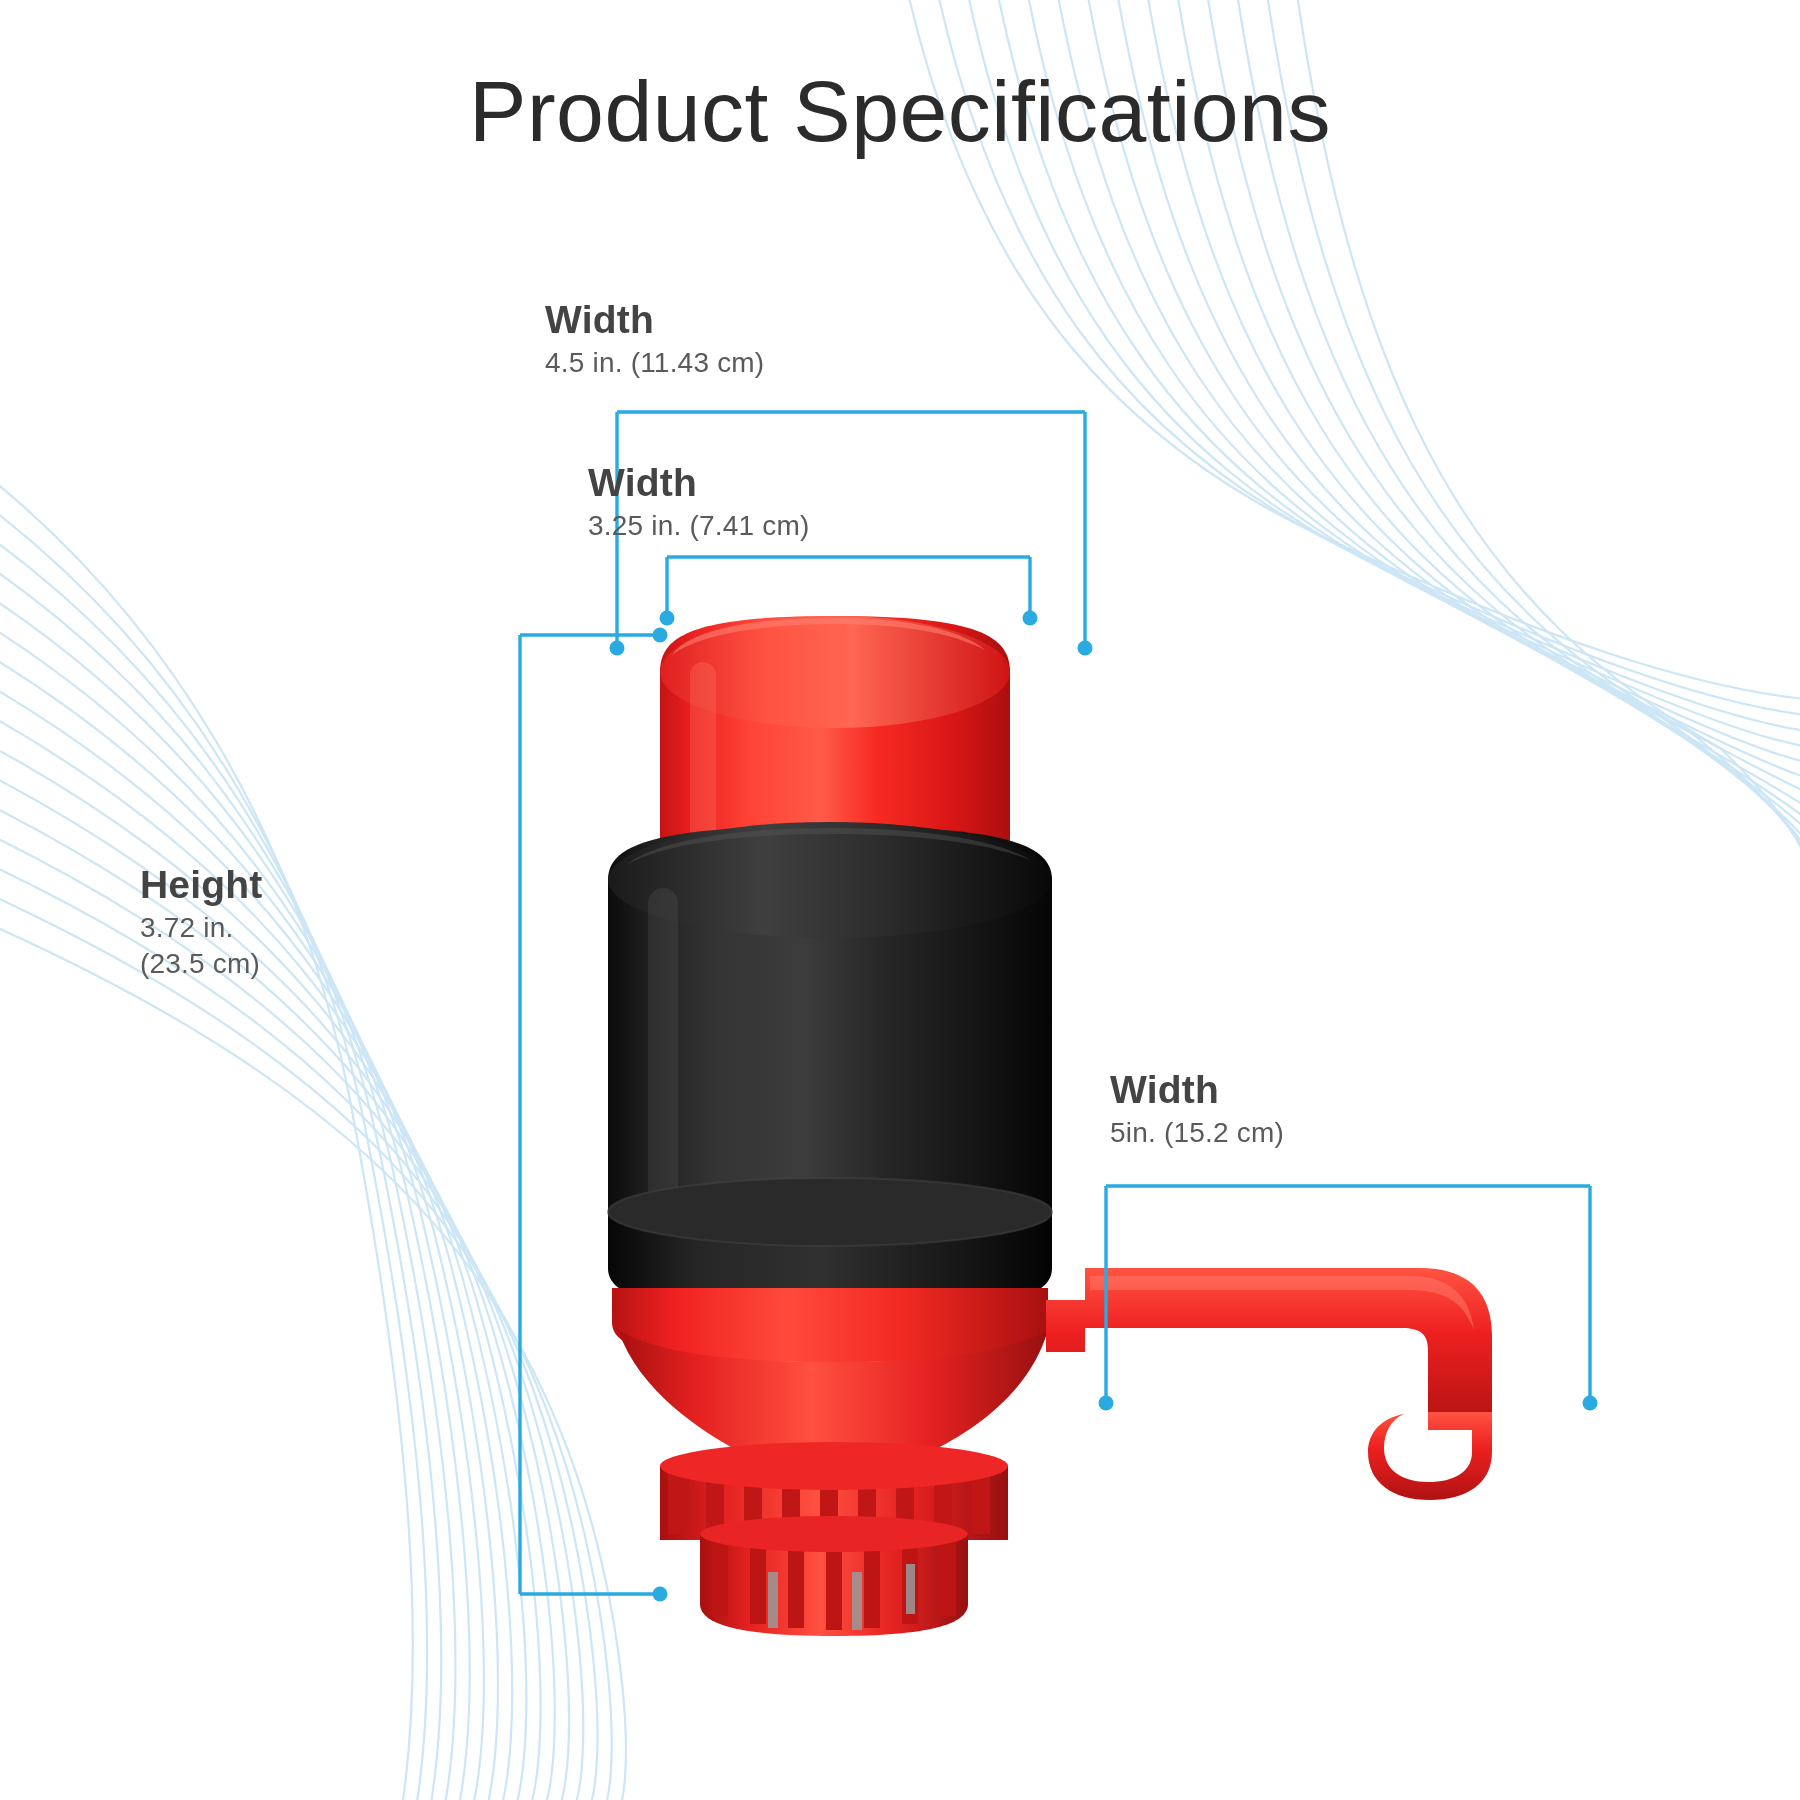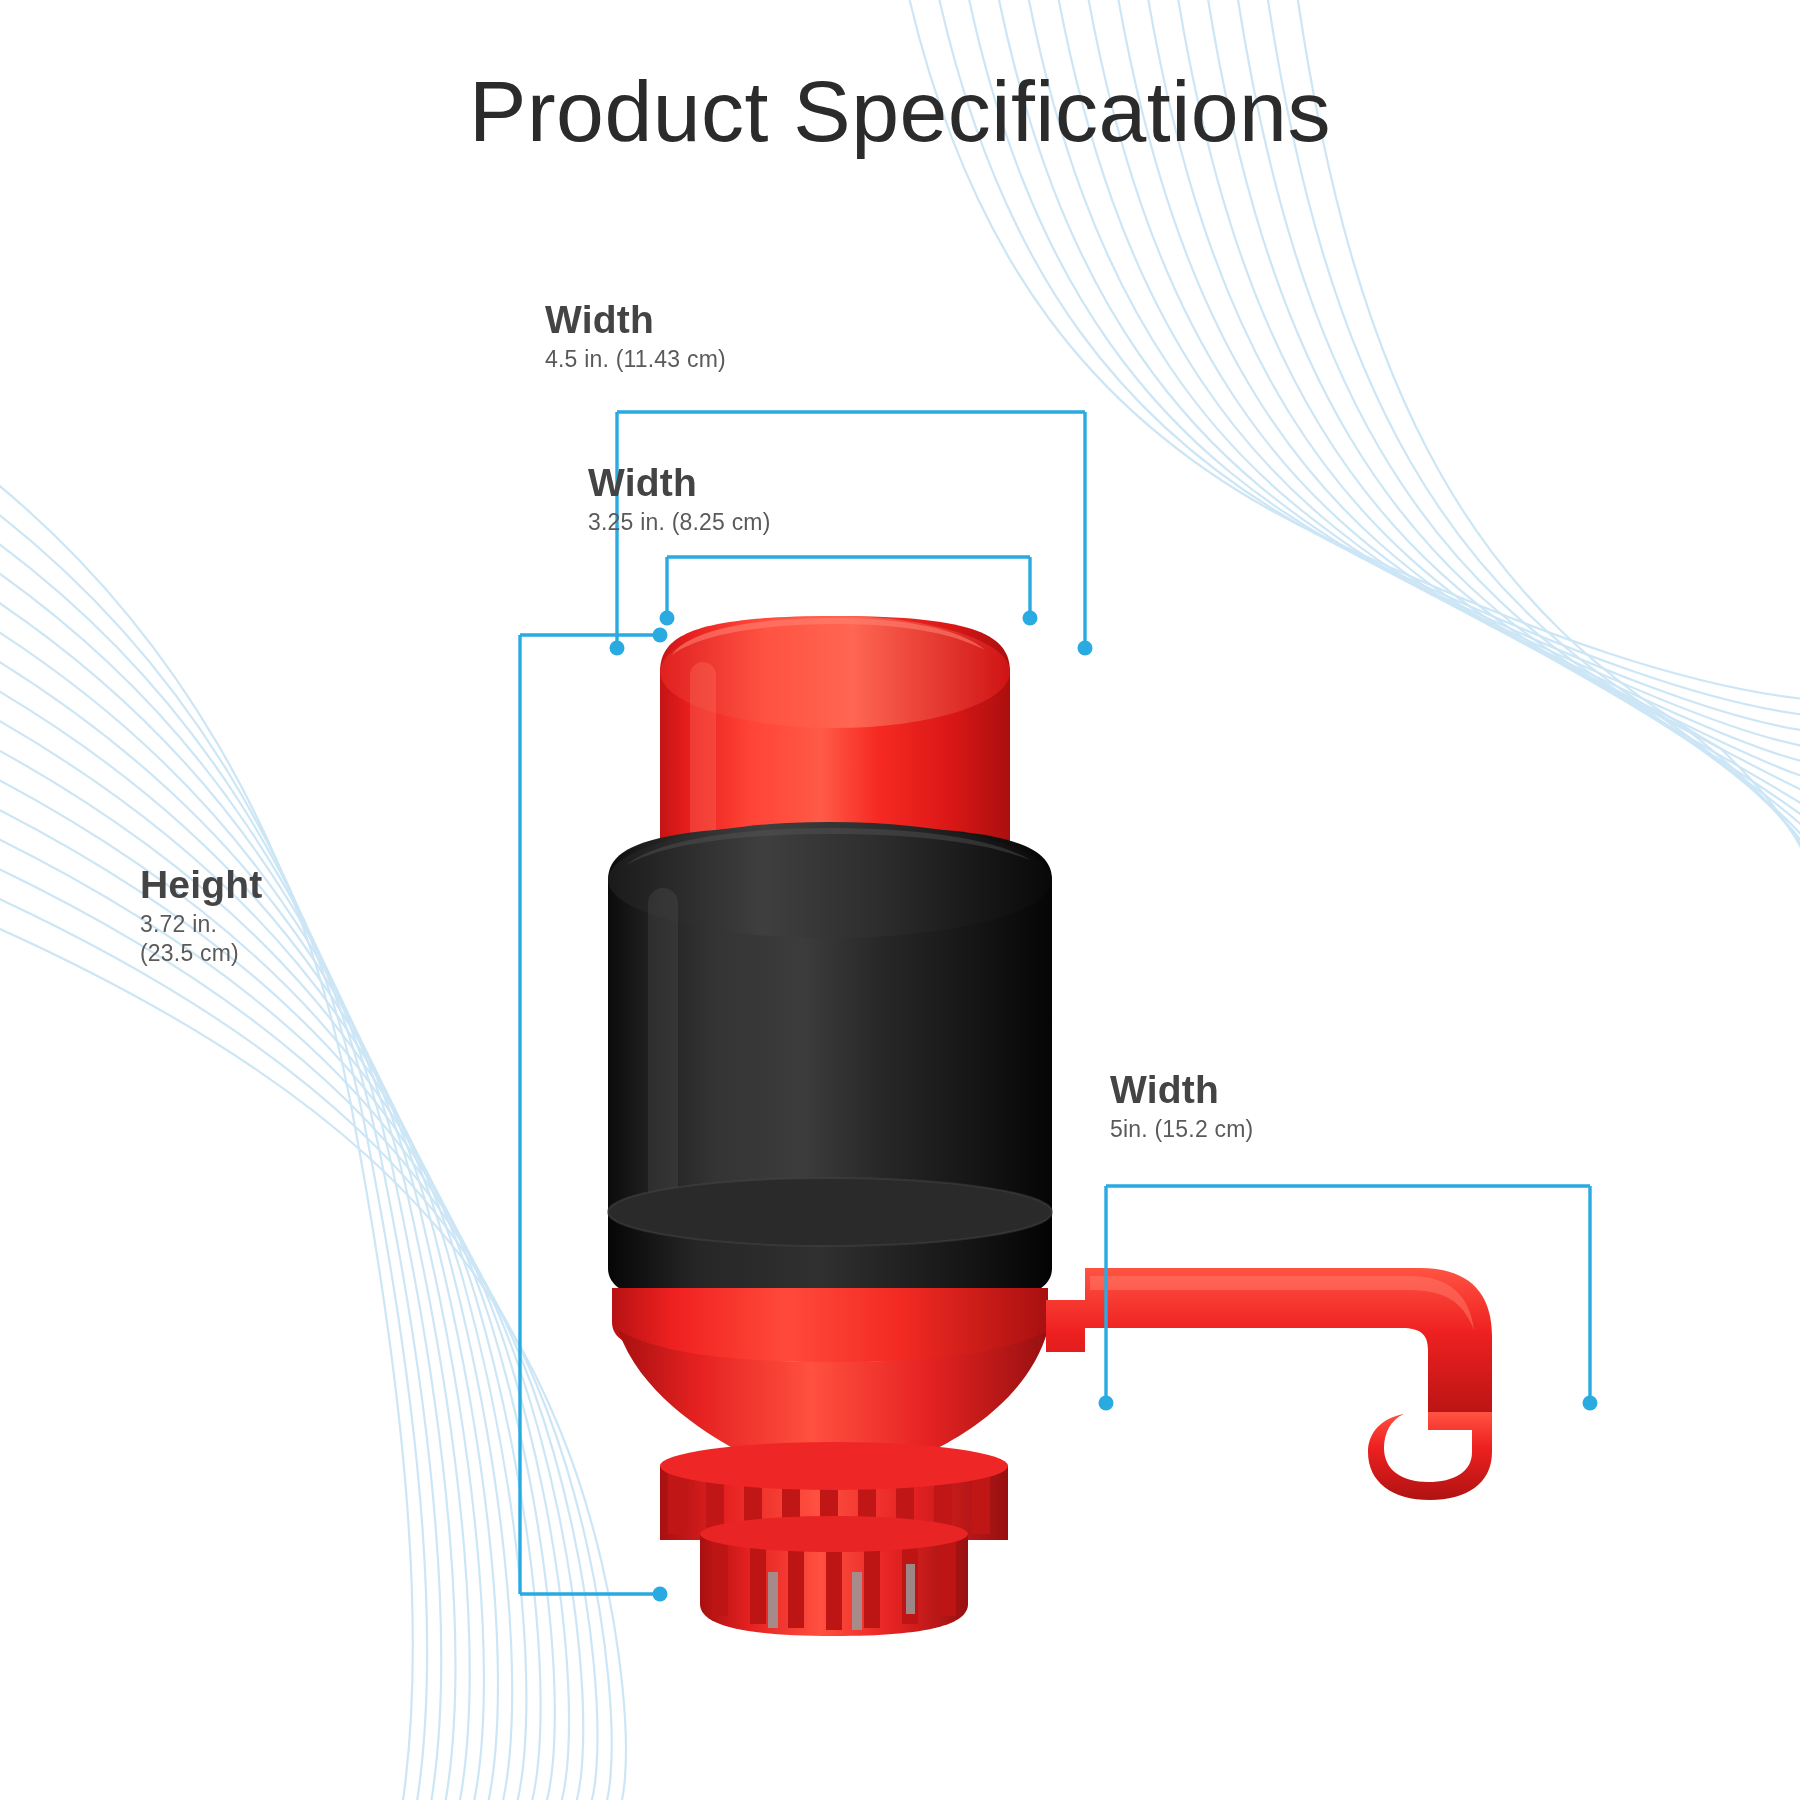--- a/index.html
+++ b/index.html
@@ -26,21 +26,21 @@
     color:#2b2b2b;
     font-family:"Liberation Sans", sans-serif;
   }
 
   
   .label { position:absolute; color:#4a4a4a; line-height:1.28; }
   .label .ttl {
     font-size:39px; font-weight:bold; color:#444; letter-spacing:0.2px;
   }
   .label .val {
-    font-size:23px; font-weight:400; color:#5a5a5a; letter-spacing:0.2px;
+    font-size:28px; font-weight:400; color:#5a5a5a; letter-spacing:0.2px;
   }
   .lbl-width-top   { left:545px; top:295px;  width:420px; text-align:left; }
   .lbl-width-mid   { left:588px; top:458px;  width:420px; text-align:left; }
   .lbl-height      { left:140px; top:860px;  width:335px; text-align:left; }
   .lbl-width-right { left:1110px; top:1065px; width:420px; text-align:left; }
 
   
   .product { position:absolute; left:0; top:0; width:1800px; height:1800px; }
 
   
@@ -250,21 +250,21 @@
     </g>
   </svg>
 
   <div class="label lbl-width-top">
     <div class="ttl">Width</div>
     <div class="val">4.5 in. (11.43 cm)</div>
   </div>
 
   <div class="label lbl-width-mid">
     <div class="ttl">Width</div>
-    <div class="val">3.25 in. (8.25 cm)</div>
+    <div class="val">3.25 in. (7.41 cm)</div>
   </div>
 
   <div class="label lbl-height">
     <div class="ttl">Height</div>
     <div class="val">3.72 in.</div>
     <div class="val">(23.5 cm)</div>
   </div>
 
   <div class="label lbl-width-right">
     <div class="ttl">Width</div>

